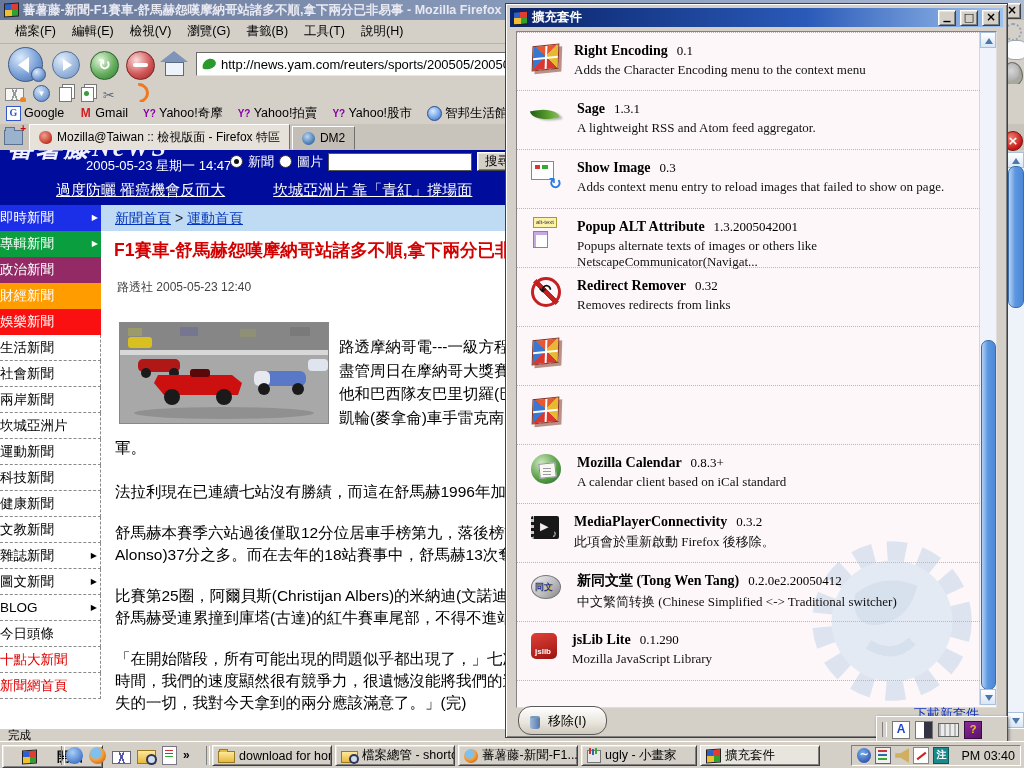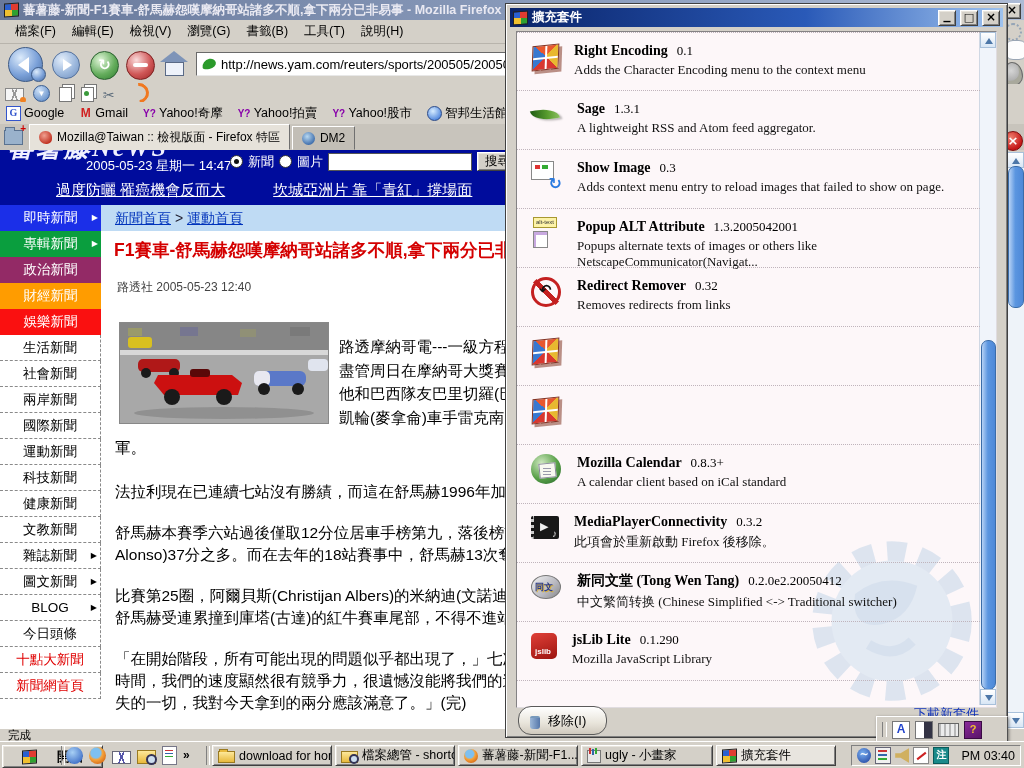--- a/index.html
+++ b/index.html
@@ -87,21 +87,21 @@
   .radio{width:11px;height:11px;border-radius:50%;background:#fff;border:1px solid #333;position:relative;}
   .radio.sel::after{content:"";position:absolute;left:3px;top:3px;width:5px;height:5px;border-radius:50%;background:#111;}
   #search-input{width:138px;height:16px;border:1px solid #555;font-size:12px;padding:0 2px;}
   #search-btn{height:19px;padding:0 7px;background:#d4d0c8;font-size:12.5px;line-height:17px;}
   #news-headlines{position:absolute;left:0;top:25px;width:1006px;height:30px;display:flex;align-items:center;gap:48px;padding-left:56px;}
   .headline{color:#fff;font-size:15px;text-decoration:underline;white-space:nowrap;}
   .hot-ico{width:9px;height:11px;background:#f59a00;position:relative;}
   .hot-ico::before{content:"H";position:absolute;inset:0;color:#fff;font:bold 8px/11px "Liberation Sans",sans-serif;text-align:center;}
 
   #news-sidebar{position:absolute;left:0;top:55px;width:101px;}
-  .side-item{position:relative;height:26px;line-height:26px;text-align:center;font-size:13.5px;box-sizing:border-box;}
+  .side-item{position:relative;height:26px;line-height:26px;text-align:left;font-size:13.5px;box-sizing:border-box;}
   .side-item .arr{position:absolute;right:3px;top:0;font-size:8px;}
   .side-item.plain{color:#000;background:#fff;border-bottom:1px dashed #8a8a8a;border-right:1px dashed #8a8a8a;}
   .side-item.red-link{color:#e00000;background:#fff;border-bottom:1px dashed #8a8a8a;border-right:1px dashed #8a8a8a;}
   .side-item.c-blue{background:#1b2fe8;color:#fff;}
   .side-item.c-green{background:#0a9e3e;color:#fff;}
   .side-item.c-purple{background:#932a66;color:#fff;}
   .side-item.c-orange{background:#ff9c00;color:#fff;}
   .side-item.c-red{background:#fa1010;color:#fff;}
 
   #news-main{position:absolute;left:101px;top:55px;width:905px;height:523px;}
@@ -382,21 +382,21 @@
           <span>社會新聞</span>
           <span class="arr"></span>
         </div>
 
         <div class="side-item plain">
           <span>兩岸新聞</span>
           <span class="arr"></span>
         </div>
 
         <div class="side-item plain">
-          <span>國際新聞</span>
+          <span>坎城亞洲片</span>
           <span class="arr"></span>
         </div>
 
         <div class="side-item plain">
           <span>運動新聞</span>
           <span class="arr"></span>
         </div>
 
         <div class="side-item plain">
           <span>科技新聞</span>
@@ -684,21 +684,21 @@
         <div class="task-btn out" style="width:120px;">
           <i class="t-ico t-explorer"></i>
           <span>檔案總管 - shortcuts</span>
         </div>
 
         <div class="task-btn out" style="width:120px;">
           <i class="t-ico t-firefox"></i>
           <span>蕃薯藤-新聞-F1...</span>
         </div>
 
-        <div class="task-btn out" style="width:132px;">
+        <div class="task-btn out" style="width:116px;">
           <i class="t-ico t-paint"></i>
           <span>ugly - 小畫家</span>
         </div>
 
         <div class="task-btn out active" style="width:120px;">
           <i class="t-ico t-ext"></i>
           <span>擴充套件</span>
         </div>
 
     </div>

